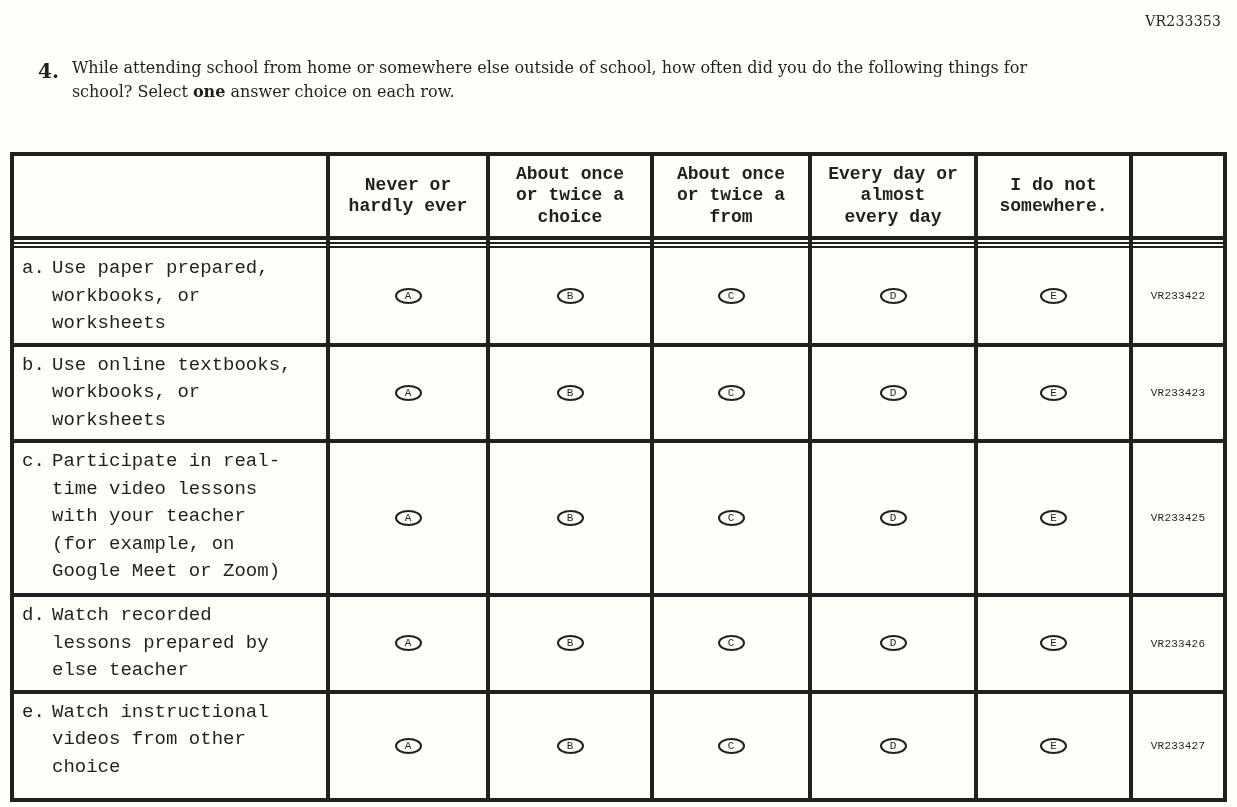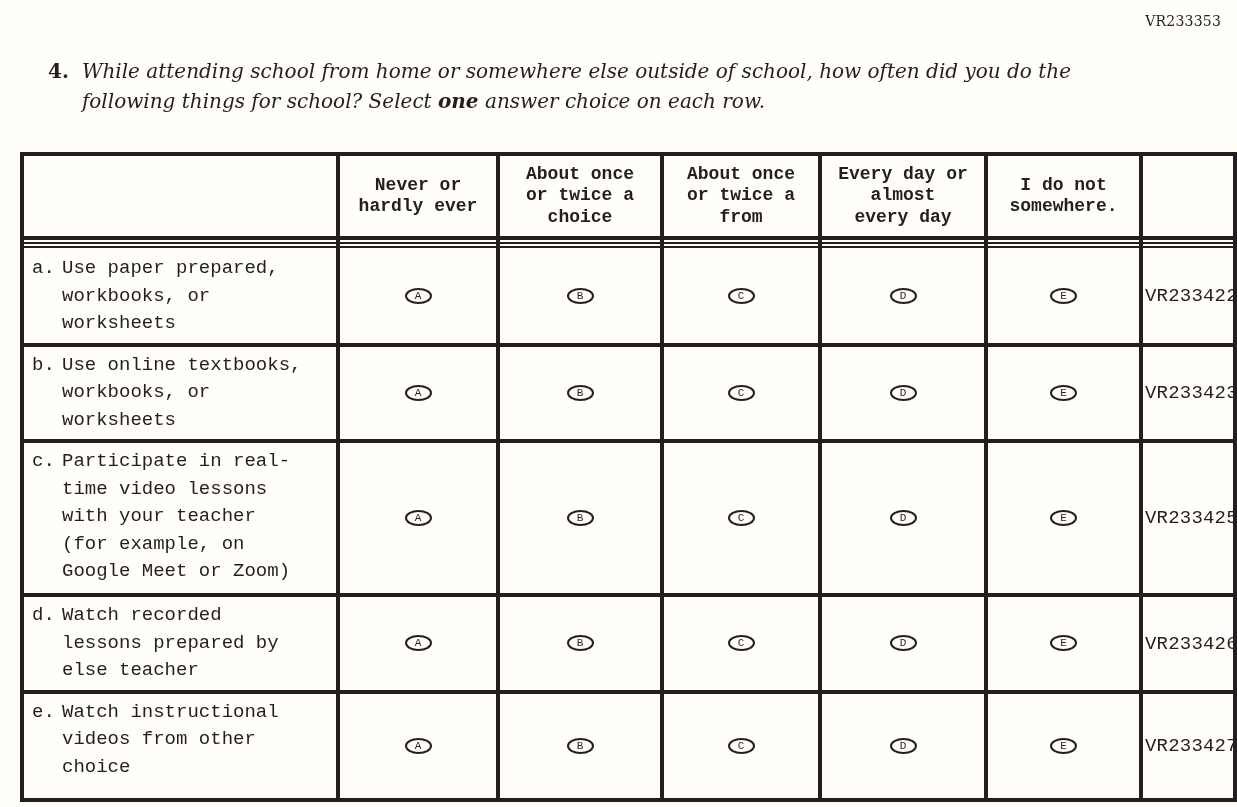--- a/index.html
+++ b/index.html
@@ -4,40 +4,40 @@
 <style>
   * { margin: 0; padding: 0; box-sizing: border-box; }
   html, body { width: 1237px; height: 807px; }
   body {
     font-family: "DejaVu Serif", "Liberation Serif", serif;
     background: #fffef8;
     color: #231f20;
     position: relative;
     overflow: hidden;
   }
-  .page { position: absolute; inset: 0; margin-left: 10px; }
+  .page { position: absolute; inset: 0; }
 
   .form-code-top {
     position: absolute;
     top: 13px;
     right: 16px;
     font-size: 14px;
     letter-spacing: 0.2px;
   }
 
   .question {
     position: absolute;
     top: 56px;
     left: 38px;
     display: flex;
     gap: 13px;
     width: 1070px;
   }
   .q-number { font-weight: bold; font-size: 20px; line-height: 1.5; }
-  .q-text { font-size: 20px; line-height: 1.5; max-width: 1015px; font-style: italic; }
+  .q-text { font-size: 16px; line-height: 1.5; max-width: 1015px; }
   .q-text .bold { font-weight: bold; }
 
   table.matrix {
     position: absolute;
     left: 10px;
     top: 152px;
     width: 1217px;
     border-collapse: separate;
     border-spacing: 0;
     table-layout: fixed;
@@ -94,21 +94,21 @@
     font-size: 11px;
     line-height: 13px;
     text-align: center;
     vertical-align: middle;
     cursor: pointer;
   }
 
   td.code-cell {
     text-align: center;
     vertical-align: middle;
-    font-size: 19px;
+    font-size: 11px;
     padding: 0 2px;
     letter-spacing: 0.2px;
   }
 
   tr.row-a td { height: 86px; }
   tr.row-b td { height: 95px; }
   tr.row-c td { height: 154px; }
   tr.row-d td { height: 96px; }
   tr.row-e td { height: 104px; }
 </style>

